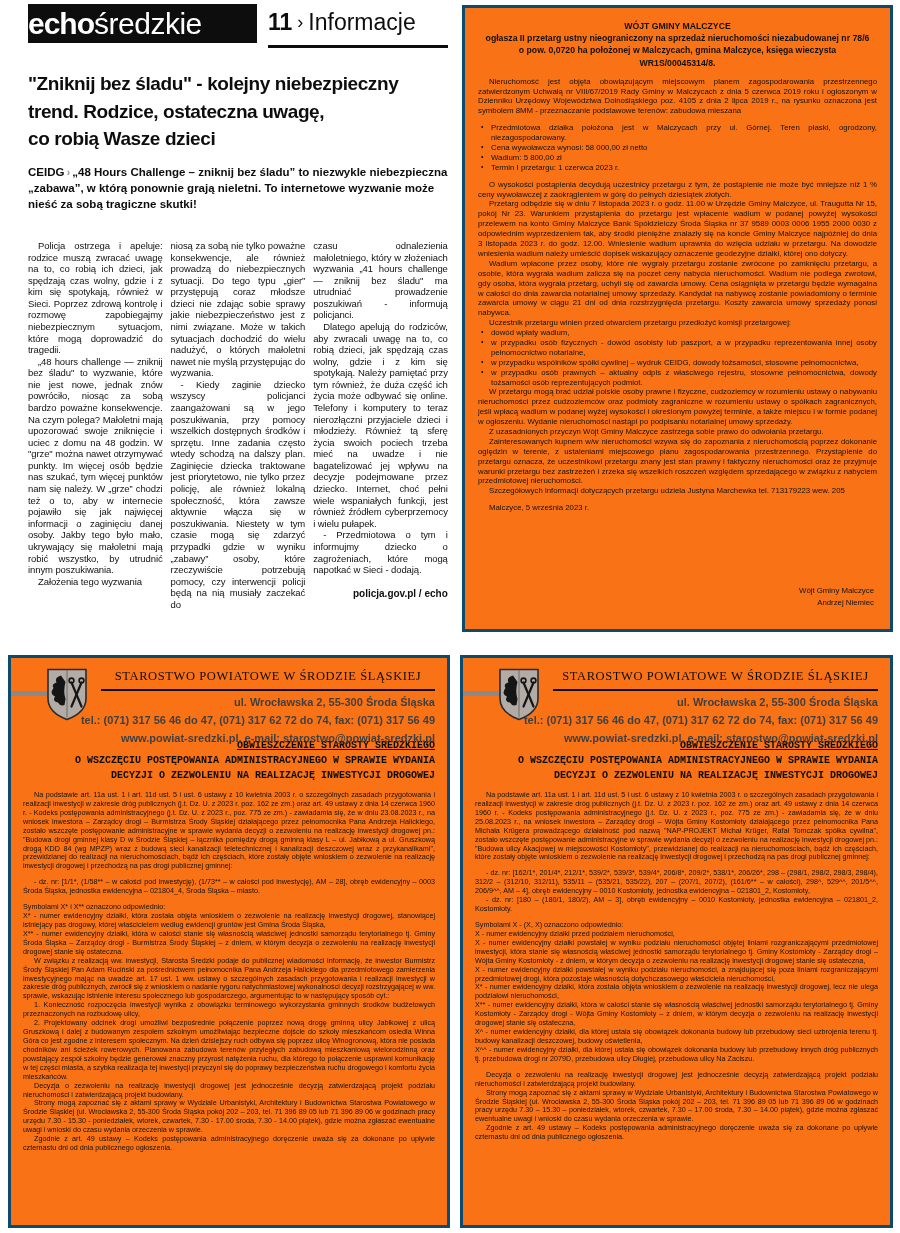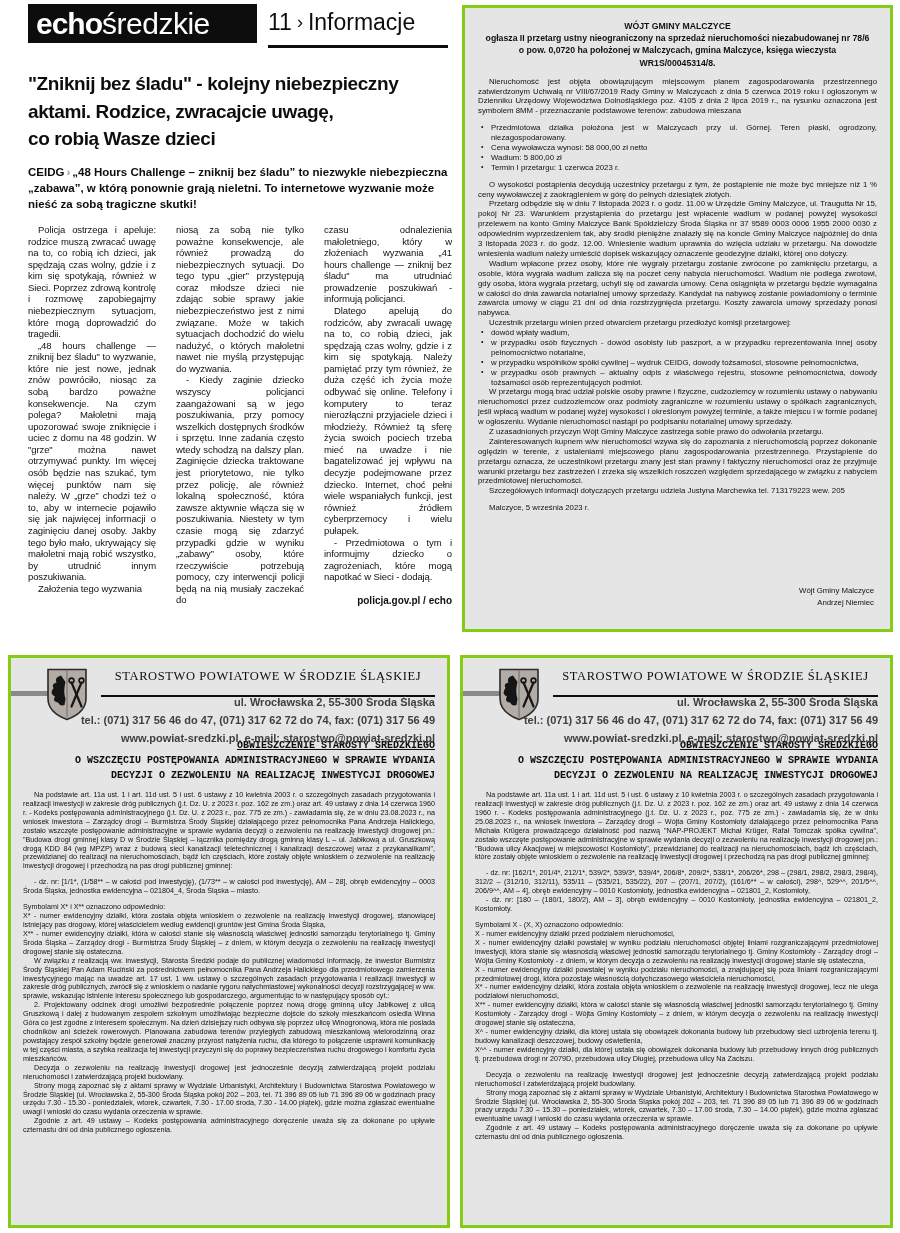--- a/index.html
+++ b/index.html
@@ -5,83 +5,83 @@
   html,body{margin:0;padding:0;}
   body{
     width:900px;height:1233px;position:relative;background:#ffffff;
     font-family:"Liberation Sans", sans-serif;color:#111;overflow:hidden;
     -webkit-font-smoothing:antialiased;
   }
   
   .masthead{
     position:absolute;left:28px;top:4px;width:229px;height:39px;
     background:#0d0d0d;color:#fff;display:flex;align-items:center;
-    padding-left:8px;box-sizing:border-box;
+    padding-left:0;box-sizing:border-box;
   }
   .masthead .mh-bold{font-weight:bold;font-size:30px;letter-spacing:-1px;}
   .masthead .mh-light{font-weight:normal;font-size:30px;letter-spacing:-0.5px;}
   .section-head{position:absolute;left:268px;top:9px;font-size:23px;color:#0d0d0d;white-space:nowrap;}
-  .section-head .num{font-weight:normal;}
+  .section-head .num{font-weight:bold;}
   .section-head .arrow{font-size:18px;margin:0 5px;position:relative;top:-2px;}
   .section-rule{position:absolute;left:268px;top:45px;width:180px;height:3px;background:#0d0d0d;}
 
   
   .article{position:absolute;left:28px;top:70px;width:424px;}
   .article-title{font-weight:bold;font-size:19px;letter-spacing:-0.4px;line-height:1.45;color:#0d0d0d;}
   .article-lead{margin-top:11px;font-weight:bold;font-size:11.5px;line-height:1.4;color:#0d0d0d;}
   .lead-arrow{color:#9a9a9a;padding:0 2px;}
-  .article-cols{display:flex;gap:20px;margin-top:12px;height:398px;overflow:hidden;}
+  .article-cols{display:flex;gap:8px;margin-top:28px;height:398px;overflow:hidden;}
   .article-col{width:134.6px;font-size:9.5px;line-height:1.22;text-align:justify;letter-spacing:-0.1px;}
   .article-col p{margin:0;}
   .article-col p.ind{text-indent:10px;}
   .article-col p.src{text-align:right;font-weight:bold;font-size:10px;margin-top:12px;letter-spacing:0;}
 
   
-  .ad{position:absolute;box-sizing:border-box;border:3px solid #84cc16;background:#e5e5e5;overflow:hidden;}
+  .ad{position:absolute;box-sizing:border-box;border:3px solid #0c4a6e;background:#f97316;overflow:hidden;}
   .ad p{margin:0;}
   .ad p.ind{text-indent:11px;}
   .ad p.mt{margin-top:7px;}
   .ad p.bullet{padding-left:13px;position:relative;}
   .ad p.bullet::before{content:"•";position:absolute;left:3px;top:0;font-size:7px;}
 
   #ad-malczyce{left:462px;top:5px;width:431px;height:627px;padding:12px 13px;font-size:7.8px;line-height:1.27;text-align:justify;}
   .m-head{text-align:center;font-weight:bold;font-size:8.7px;line-height:1.4;margin:0 auto 8px;max-width:385px;}
   .m-sign{position:absolute;right:16px;bottom:20px;text-align:right;line-height:1.55;}
 
   .sp{padding:10px 12px;font-size:7.2px;line-height:1.24;text-align:justify;}
   #ad-sroda{left:8px;top:655px;width:442px;height:573px;}
   #ad-kostomloty{left:460px;top:655px;width:433px;height:573px;}
   .sp-header{position:relative;height:66px;}
   .sp-graybar{position:absolute;left:-12px;top:23px;width:68px;height:5px;background:#8a8a8a;}
   .sp-shield{position:absolute;left:24px;top:0;width:40px;height:53px;}
   .sp-title{
     position:absolute;left:78px;right:0;top:1px;text-align:center;white-space:nowrap;
     font-family:"Liberation Serif", serif;font-size:12.5px;letter-spacing:0.6px;color:#0d0d0d;
-    border-bottom:2px solid #0d0d0d;padding-bottom:10px;
+    border-bottom:2px solid #0d0d0d;padding-bottom:4px;
   }
   .sp-address{position:absolute;right:0;top:25px;text-align:right;font-weight:bold;font-size:11px;line-height:1.65;color:#3f3f3f;}
   .sp-notice{text-align:right;font-weight:bold;font-size:10px;line-height:1.5;margin:4px 0 8px;color:#0d0d0d;font-family:Liberation Mono, monospace;}
   .sp-notice .u{text-decoration:underline;}
 </style>
 </head>
 <body>
 
 <div class="masthead">
   <span class="mh-bold">echo</span>
     <span class="mh-light">średzkie</span>
 </div>
 <div class="section-head">
   <span class="num">11</span><span class="arrow">›</span><span>Informacje</span>
 </div>
 <div class="section-rule"></div>
 
 <div class="article">
   <div class="article-title">
     <div>"Zniknij bez śladu" - kolejny niebezpieczny</div>
-    <div>aktami. Rodzice, zwracajcie uwagę,</div>
+    <div>trend. Rodzice, ostateczna uwagę,</div>
     <div>co robią Wasze dzieci</div>
   </div>
   <div class="article-lead">
     <span>CEIDG</span><span class="lead-arrow">›</span><span>„48 Hours Challenge – zniknij bez śladu” to niezwykle niebezpieczna „zabawa”, w którą ponownie grają nieletni. To internetowe wyzwanie może nieść za sobą tragiczne skutki!</span>
   </div>
   <div class="article-cols">
     <div class="article-col">
         <p class="ind">Policja ostrzega i apeluje: rodzice muszą zwracać uwagę na to, co robią ich dzieci, jak spędzają czas wolny, gdzie i z kim się spotykają, również w Sieci. Poprzez zdrową kontrolę i rozmowę zapobiegajmy niebezpiecznym sytuacjom, które mogą doprowadzić do tragedii.</p>
         <p class="ind">„48 hours challenge — zniknij bez śladu" to wyzwanie, które nie jest nowe, jednak znów powróciło, niosąc za sobą bardzo poważne konsekwencje. Na czym polega? Małoletni mają upozorować swoje zniknięcie i uciec z domu na 48 godzin. W "grze" można nawet otrzymywać punkty. Im więcej osób będzie nas szukać, tym więcej punktów nam się należy. W „grze” chodzi też o to, aby w internecie pojawiło się jak najwięcej informacji o zaginięciu danej osoby. Jakby tego było mało, ukrywający się małoletni mają robić wszystko, by utrudnić innym poszukiwania.</p>
         <p class="ind">Założenia tego wyzwania</p>
@@ -158,20 +158,21 @@
     <div>O WSZCZĘCIU POSTĘPOWANIA ADMINISTRACYJNEGO W SPRAWIE WYDANIA</div>
     <div>DECYZJI O ZEZWOLENIU NA REALIZACJĘ INWESTYCJI DROGOWEJ</div>
   </div>
   <div>
       <p class="ind">Na podstawie art. 11a ust. 1 i art. 11d ust. 5 i ust. 6 ustawy z 10 kwietnia 2003 r. o szczególnych zasadach przygotowania i realizacji inwestycji w zakresie dróg publicznych (j.t. Dz. U. z 2023 r. poz. 162 ze zm.) oraz art. 49 ustawy z dnia 14 czerwca 1960 r. - Kodeks postępowania administracyjnego (j.t. Dz. U. z 2023 r., poz. 775 ze zm.) - zawiadamia się, że w dniu 23.08.2023 r., na wniosek inwestora – Zarządcy drogi – Burmistrza Środy Śląskiej działającego przez pełnomocnika Pana Andrzeja Halickiego, zostało wszczęte postępowanie administracyjne w sprawie wydania decyzji o zezwoleniu na realizację inwestycji drogowej pn.: "Budowa drogi gminnej klasy D w Środzie Śląskiej – łącznika pomiędzy drogą gminną klasy L – ul. Jabłkową a ul. Gruszkową drogą KDD 84 (wg MPZP) wraz z budową sieci kanalizacji teletechnicznej i kanalizacji deszczowej wraz z przykanalikami", przewidzianej do realizacji na nieruchomościach, bądź ich częściach, które zostały objęte wnioskiem o zezwolenie na realizację inwestycji drogowej i przechodzą na pas drogi publicznej gminnej:</p>
       <p class="ind mt">- dz. nr: [1/1*, (1/58** – w całości pod inwestycję), (1/73** – w całości pod inwestycję), AM – 28], obręb ewidencyjny – 0003 Środa Śląska, jednostka ewidencyjna – 021804_4, Środa Śląska – miasto.</p>
       <p class="mt">Symbolami X* i X** oznaczono odpowiednio:</p>
       <p class="">X* - numer ewidencyjny działki, która została objęta wnioskiem o zezwolenie na realizację inwestycji drogowej, stanowiącej istniejący pas drogowy, której właścicielem według ewidencji gruntów jest Gmina Środa Śląska,</p>
       <p class="">X** - numer ewidencyjny działki, która w całości stanie się własnością właściwej jednostki samorządu terytorialnego tj. Gminy Środa Śląska – Zarządcy drogi - Burmistrza Środy Śląskiej – z dniem, w którym decyzja o zezwoleniu na realizację inwestycji drogowej stanie się ostateczna.</p>
       <p class="ind">W związku z realizacją ww. inwestycji, Starosta Średzki podaje do publicznej wiadomości informację, że inwestor Burmistrz Środy Śląskiej Pan Adam Ruciński za pośrednictwem pełnomocnika Pana Andrzeja Halickiego dla przedmiotowego zamierzenia inwestycyjnego mając na uwadze art. 17 ust. 1 ww. ustawy o szczególnych zasadach przygotowania i realizacji inwestycji w zakresie dróg publicznych, zwrócił się z wnioskiem o nadanie rygoru natychmiastowej wykonalności decyzji rozstrzygającej w ww. sprawie, wskazując istnienie interesu społecznego lub gospodarczego, argumentując to w następujący sposób cyt.:</p>
+      <p class="ind">1. Konieczność rozpoczęcia inwestycji wynika z obowiązku terminowego wykorzystania gminnych środków budżetowych przeznaczonych na rozbudowę ulicy,</p>
       <p class="ind">2. Projektowany odcinek drogi umożliwi bezpośrednie połączenie poprzez nową drogę gminną ulicy Jabłkowej z ulicą Gruszkową i dalej z budowanym zespołem szkolnym umożliwiając bezpieczne dojście do szkoły mieszkańcom osiedla Winna Góra co jest zgodne z interesem społecznym. Na dzień dzisiejszy ruch odbywa się poprzez ulicę Winogronową, która nie posiada chodników ani ścieżek rowerowych. Planowana zabudowa terenów przyległych zabudową mieszkaniową wielorodzinną oraz powstający zespół szkolny będzie generował znaczny przyrost natężenia ruchu, dla którego to połączenie usprawni komunikację w tej części miasta, a szybka realizacja tej inwestycji przyczyni się do poprawy bezpieczeństwa ruchu drogowego i komfortu życia mieszkańców.</p>
       <p class="ind">Decyzja o zezwoleniu na realizację inwestycji drogowej jest jednocześnie decyzją zatwierdzającą projekt podziału nieruchomości i zatwierdzającą projekt budowlany.</p>
       <p class="ind">Strony mogą zapoznać się z aktami sprawy w Wydziale Urbanistyki, Architektury i Budownictwa Starostwa Powiatowego w Środzie Śląskiej (ul. Wrocławska 2, 55-300 Środa Śląska pokój 202 – 203, tel. 71 396 89 05 lub 71 396 89 06 w godzinach pracy urzędu 7.30 - 15.30 - poniedziałek, wtorek, czwartek, 7.30 - 17.00 środa, 7.30 - 14.00 piątek), gdzie można zgłaszać ewentualne uwagi i wnioski do czasu wydania orzeczenia w sprawie.</p>
       <p class="ind">Zgodnie z art. 49 ustawy – Kodeks postępowania administracyjnego doręczenie uważa się za dokonane po upływie czternastu dni od dnia publicznego ogłoszenia.</p>
     </div>
 </div>
 
 <div class="ad sp" id="ad-kostomloty">
   <div class="sp-header">
     <div class="sp-graybar"></div>

